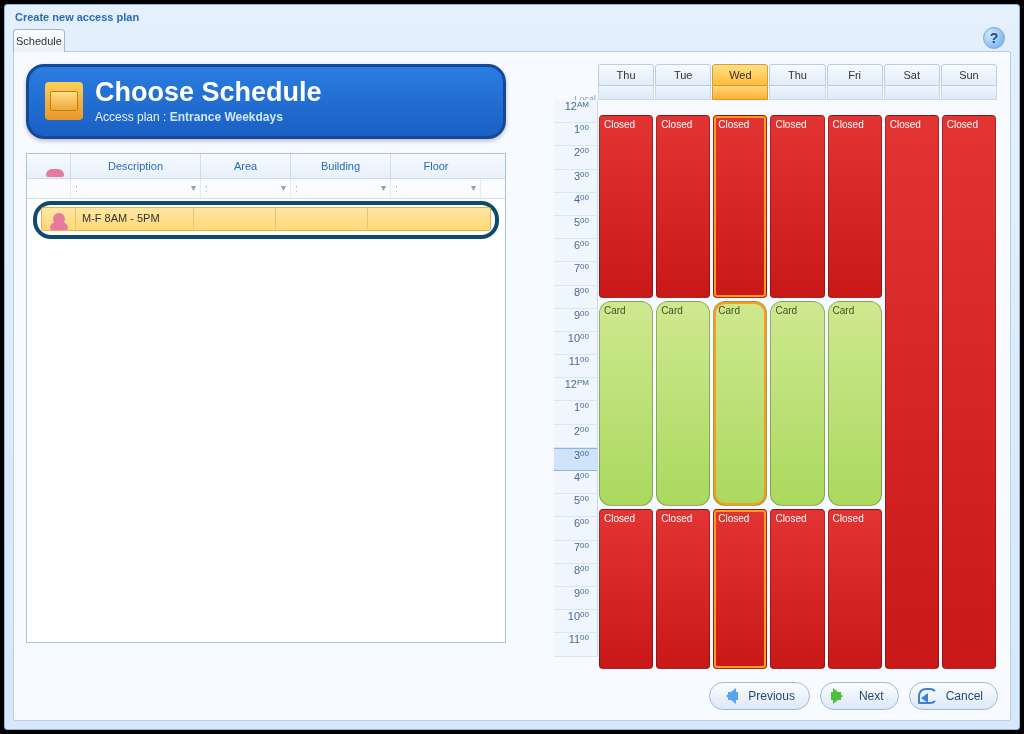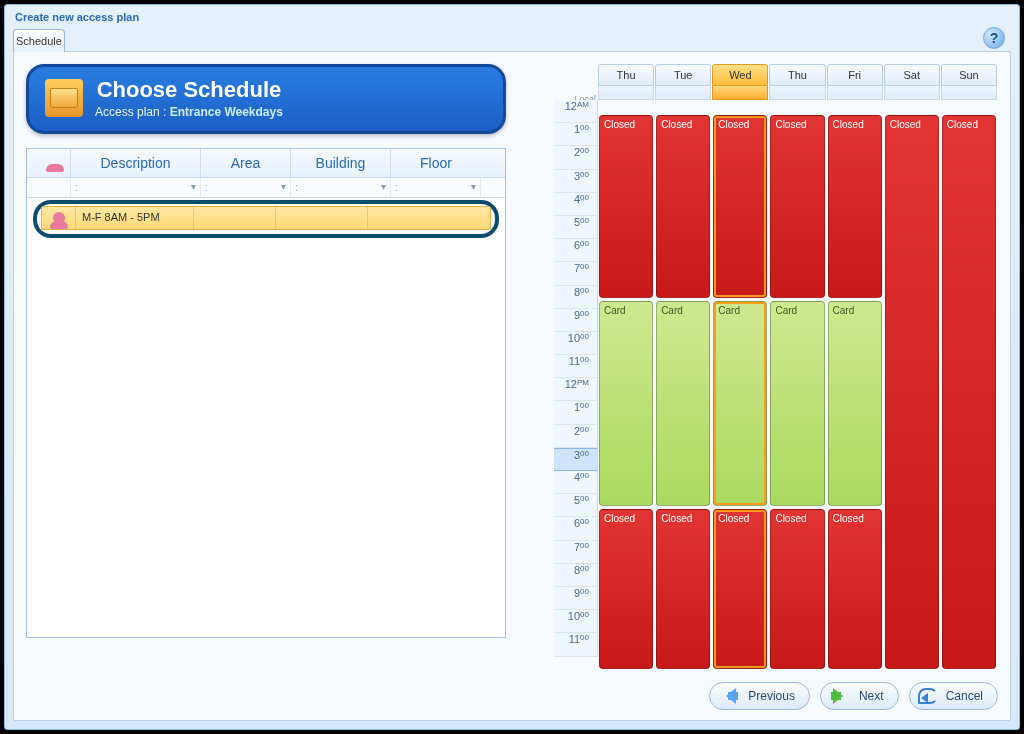--- a/index.html
+++ b/index.html
@@ -38,34 +38,34 @@
   }
   .pill-icon {
     width:38px; height:38px; background:linear-gradient(#ffcf5b,#e6972a);
     border-radius:4px; position:relative; flex:0 0 38px;
     display:flex; align-items:center; justify-content:center;
   }
   .pill-icon .folder {
     width:28px; height:20px; background:linear-gradient(#ffe08a,#f0a739);
     border:1px solid #c47f18; border-radius:2px; position:relative;
   }
-  .pill-text h1 { margin:0; color:#fff; font-size:22px; font-weight:bold;text-align:center; }
+  .pill-text h1 { margin:0; color:#fff; font-size:27px; font-weight:bold;text-align:center; }
   .pill-text p { margin:2px 0 0 0; color:#e8f1ff; font-size:12px; }
   .pill-text p .plan { color:#cfe8ff; font-weight:bold; }
 
   .grid {
     margin-top:14px; border:1px solid #a8c3e0; background:#fff; height:490px;
     display:flex; flex-direction:column;
   }
   .grid-group {
     background:#eaf2fb; color:#6c7d91; font-size:11px; text-align:center; padding:6px;
     border-bottom:1px solid #cfdced;
   }
   .grid-head { display:flex; border-bottom:1px solid #cfdced; background:linear-gradient(#f6faff,#e7f0fb); }
-  .gh { border-right:1px solid #cfdced; color:#2a6bb5; font-size:14px; padding:6px 4px; text-align:center; }
+  .gh { border-right:1px solid #cfdced; color:#2a6bb5; font-size:11px; padding:6px 4px; text-align:center; }
   .gh.icon { width:44px; }
   .gh.desc { width:130px; }
   .gh.area { width:90px; }
   .gh.bldg { width:100px; }
   .gh.flr  { width:90px; border-right:none; }
   .filter-row { display:flex; border-bottom:1px solid #cfdced; background:#fafcff; }
   .filter-row .cell { border-right:1px solid #e2ecf7; font-size:10px; color:#9aa; padding:4px 4px; position:relative; }
   .filter-row .cell .fn { position:absolute; right:4px; top:3px; color:#8aa0bb; font-size:10px; }
   .w-icon{width:44px;} .w-desc{width:130px;} .w-area{width:90px;} .w-bldg{width:100px;} .w-flr{width:90px;}
 
@@ -104,21 +104,21 @@
 
   .daycols { flex:1; display:flex; position:relative; }
   .daycol { flex:1; margin-right:1px; position:relative; }
   .seg {
     position:absolute; left:1px; right:1px; border-radius:4px;
     font-size:10px; color:#fff; padding:3px 4px; overflow:hidden;
     border:1px solid rgba(0,0,0,0.25);
     margin-top:14px;
   }
   .seg.closed { background:linear-gradient(#e33434,#c81818); }
-  .seg.card   { background:linear-gradient(#cfe88f,#aad95f); color:#445522; }
+  .seg.card   { background:linear-gradient(#cfe88f,#aad95f); color:#445522;border-radius:12px; }
   .daycol.sel .seg { box-shadow: 0 0 0 2px #ff9a1a inset; }
 
   .btnbar { position:absolute; right:0; bottom:0; display:flex; gap:10px; }
   .btn {
     background:linear-gradient(#fafdff,#dce9f7); border:1px solid #9fbad9; border-radius:14px;
     padding:5px 14px 5px 8px; font-size:12px; color:#2a4a72; display:flex; align-items:center; gap:8px;
     cursor:pointer;
   }
   .arrow { width:22px; height:16px; position:relative; }
   .arrow.left { }

